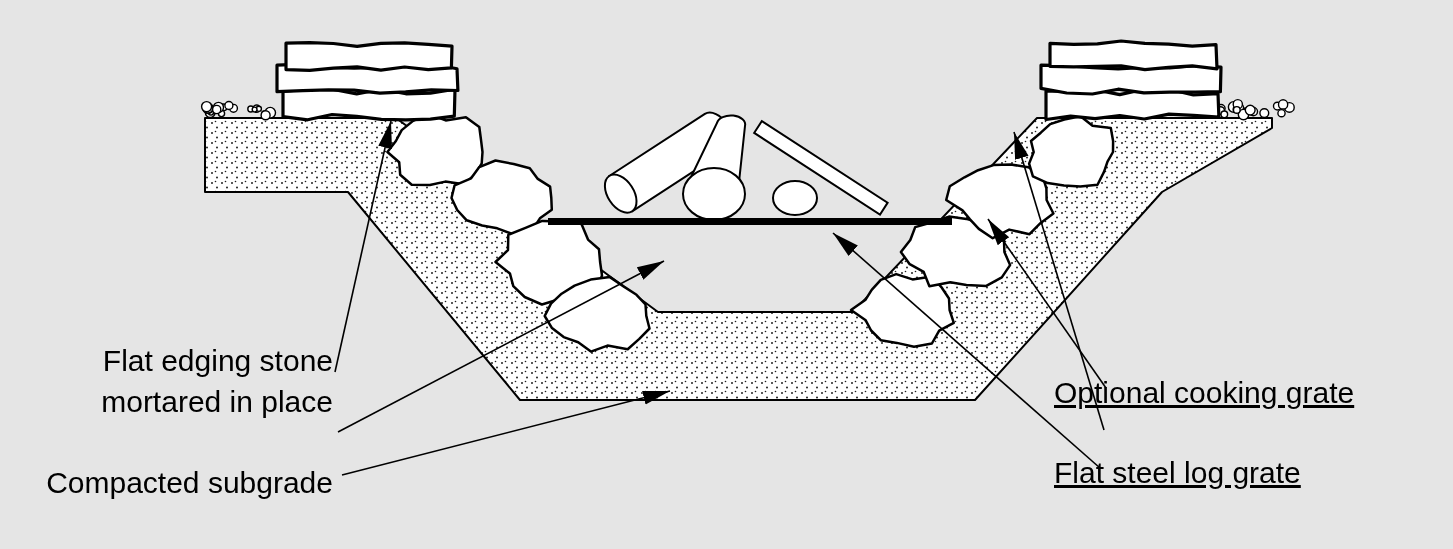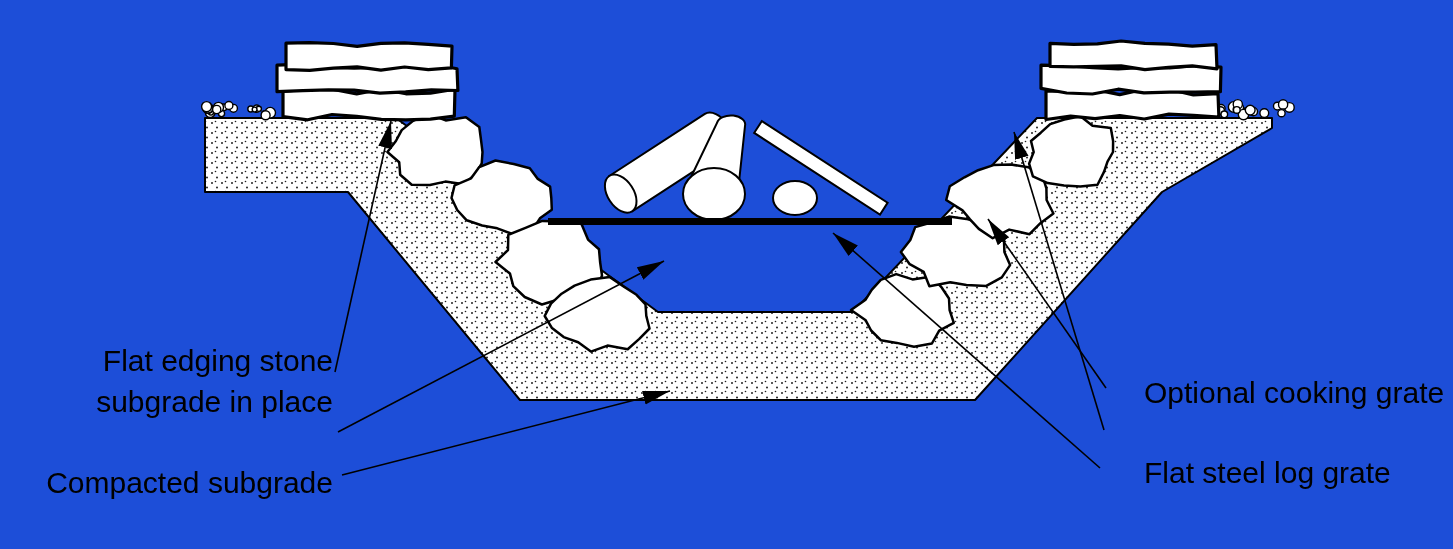--- a/index.html
+++ b/index.html
@@ -1,23 +1,23 @@
 <!DOCTYPE html>
 <html><head>
 <meta charset="utf-8">
 <style>
   html,body{margin:0;padding:0;background:#ffffff;}
   .stage{
-    position:relative;width:1453px;height:549px;background:#1d4ed8;
+    position:relative;width:1453px;height:549px;background:#e5e5e5;
     font-family:"Liberation Sans",sans-serif;color:#000;overflow:hidden;
   }
   .stage svg{position:absolute;left:0;top:0;}
   .lbl{position:absolute;font-size:30px;line-height:41px;white-space:nowrap;}
   .lbl-left{left:0;width:333px;text-align:right;}
-  .lbl-right{left:1144px;text-align:right;}
+  .lbl-right{left:1054px;text-align:right;text-decoration:underline;}
 </style>
 </head>
 <body>
 
 <div class="stage">
 
   <svg width="1453" height="549" viewBox="0 0 1453 549">
     <defs>
       <pattern id="stipple" width="10" height="10" patternUnits="userSpaceOnUse">
         <rect width="10" height="10" fill="#ffffff"></rect>
@@ -113,19 +113,19 @@
       <line x1="338" y1="432" x2="664" y2="261" marker-end="url(#arrow)"></line>
       <line x1="342" y1="475" x2="670" y2="391" marker-end="url(#arrow)"></line>
       <line x1="1106" y1="388" x2="988" y2="219" marker-end="url(#arrow)"></line>
       <line x1="1104" y1="430" x2="1014" y2="132" marker-end="url(#arrow)"></line>
       <line x1="1100" y1="468" x2="833" y2="233" marker-end="url(#arrow)"></line>
     </g>
   </svg>
 
   <div class="lbl lbl-left" style="top:340px">
     <div>Flat edging stone</div>
-    <div>subgrade in place</div>
+    <div>mortared in place</div>
   </div>
   <div class="lbl lbl-left" style="top:462px">Compacted subgrade</div>
 
   <div class="lbl lbl-right" style="top:372px">Optional cooking grate</div>
   <div class="lbl lbl-right" style="top:452px">Flat steel log grate</div>
 </div>
 
 </body></html>

